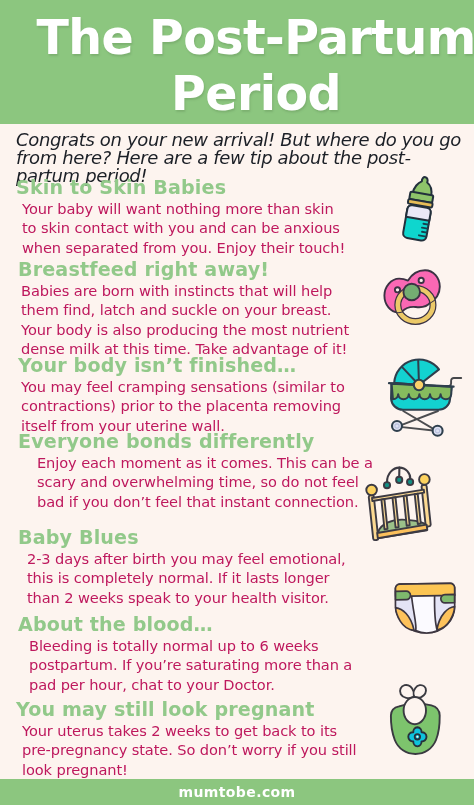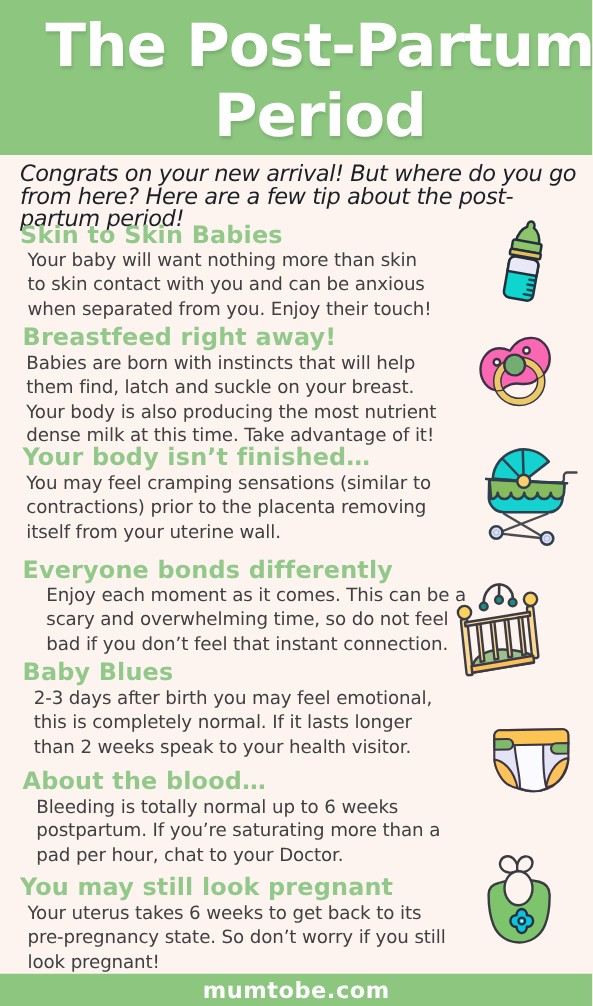--- a/index.html
+++ b/index.html
@@ -17,31 +17,31 @@
 
   
   .subtitle{position:absolute;left:16px;top:131px;width:452px;
             font-style:italic;font-weight:500;font-size:18px;line-height:18.2px;
             color:#1b1f26;letter-spacing:-0.35px;}
 
   
   .sec{position:absolute;}
   .sec h2{margin:0;font-size:19.1px;line-height:23px;font-weight:700;
           color:#92c98a;letter-spacing:0.15px;white-space:pre;}
-  .sec p{margin:0;font-size:14.6px;line-height:19.4px;color:#404040;
+  .sec p{margin:0;font-size:14.6px;line-height:19.4px;color:#be185d;
          letter-spacing:-0.1px;font-weight:400;white-space:pre;}
 
   
   .icon{position:absolute;}
   .icon svg{display:block;overflow:visible;}
 
   
   .footer{position:absolute;left:0;bottom:0;width:474px;height:26px;background:#8cc67f;
           display:flex;align-items:center;justify-content:center;}
-  .footer span{color:#ffffff;font-weight:700;font-size:18px;letter-spacing:0.4px;}
+  .footer span{color:#ffffff;font-weight:700;font-size:14px;letter-spacing:0.4px;}
 </style>
 </head>
 <body>
 
 <div class="page">
 
   <div class="header">
     <div class="title">
       <div>The Post-Partum</div>
       <div>Period</div>
@@ -66,21 +66,21 @@
 dense milk at this time. Take advantage of it!</p>
   </div>
 
   <div class="sec" style="left:18px;top:354px">
     <h2>Your body isn’t finished…</h2>
     <p style="margin-left:3px">You may feel cramping sensations (similar to
 contractions) prior to the placenta removing
 itself from your uterine wall.</p>
   </div>
 
-  <div class="sec" style="left:18px;top:444px">
+  <div class="sec" style="left:18px;top:430px">
     <h2>Everyone bonds differently</h2>
     <p style="margin-left:19px">Enjoy each moment as it comes. This can be a
 scary and overwhelming time, so do not feel
 bad if you don’t feel that instant connection.</p>
   </div>
 
   <div class="sec" style="left:18px;top:526px">
     <h2>Baby Blues</h2>
     <p style="margin-left:9px">2-3 days after birth you may feel emotional,
 this is completely normal. If it lasts longer
@@ -89,21 +89,21 @@
 
   <div class="sec" style="left:18px;top:613px">
     <h2>About the blood…</h2>
     <p style="margin-left:11px">Bleeding is totally normal up to 6 weeks
 postpartum. If you’re saturating more than a
 pad per hour, chat to your Doctor.</p>
   </div>
 
   <div class="sec" style="left:16px;top:698px">
     <h2>You may still look pregnant</h2>
-    <p style="margin-left:6px">Your uterus takes 6 weeks to get back to its
+    <p style="margin-left:6px">Your uterus takes 2 weeks to get back to its
 pre-pregnancy state. So don’t worry if you still
 look pregnant!</p>
   </div>
 
   <div class="icon" style="left:396px;top:174px;">
     <svg width="46" height="72" viewBox="0 0 46 72">
       <g transform="rotate(10 22 38)" stroke="#23303c" stroke-width="2.0" stroke-linejoin="round" stroke-linecap="round">
 
         <path d="M13.6 20.2 C13.6 14.2 17.0 9.2 20.4 7.2 C20.0 4.8 21.2 2.4 23.2 2.4
                  C25.3 2.4 26.5 4.9 25.9 7.3 C29.6 9.2 32.2 14.4 32.2 20.2 Z" fill="#8ec46a"></path>

